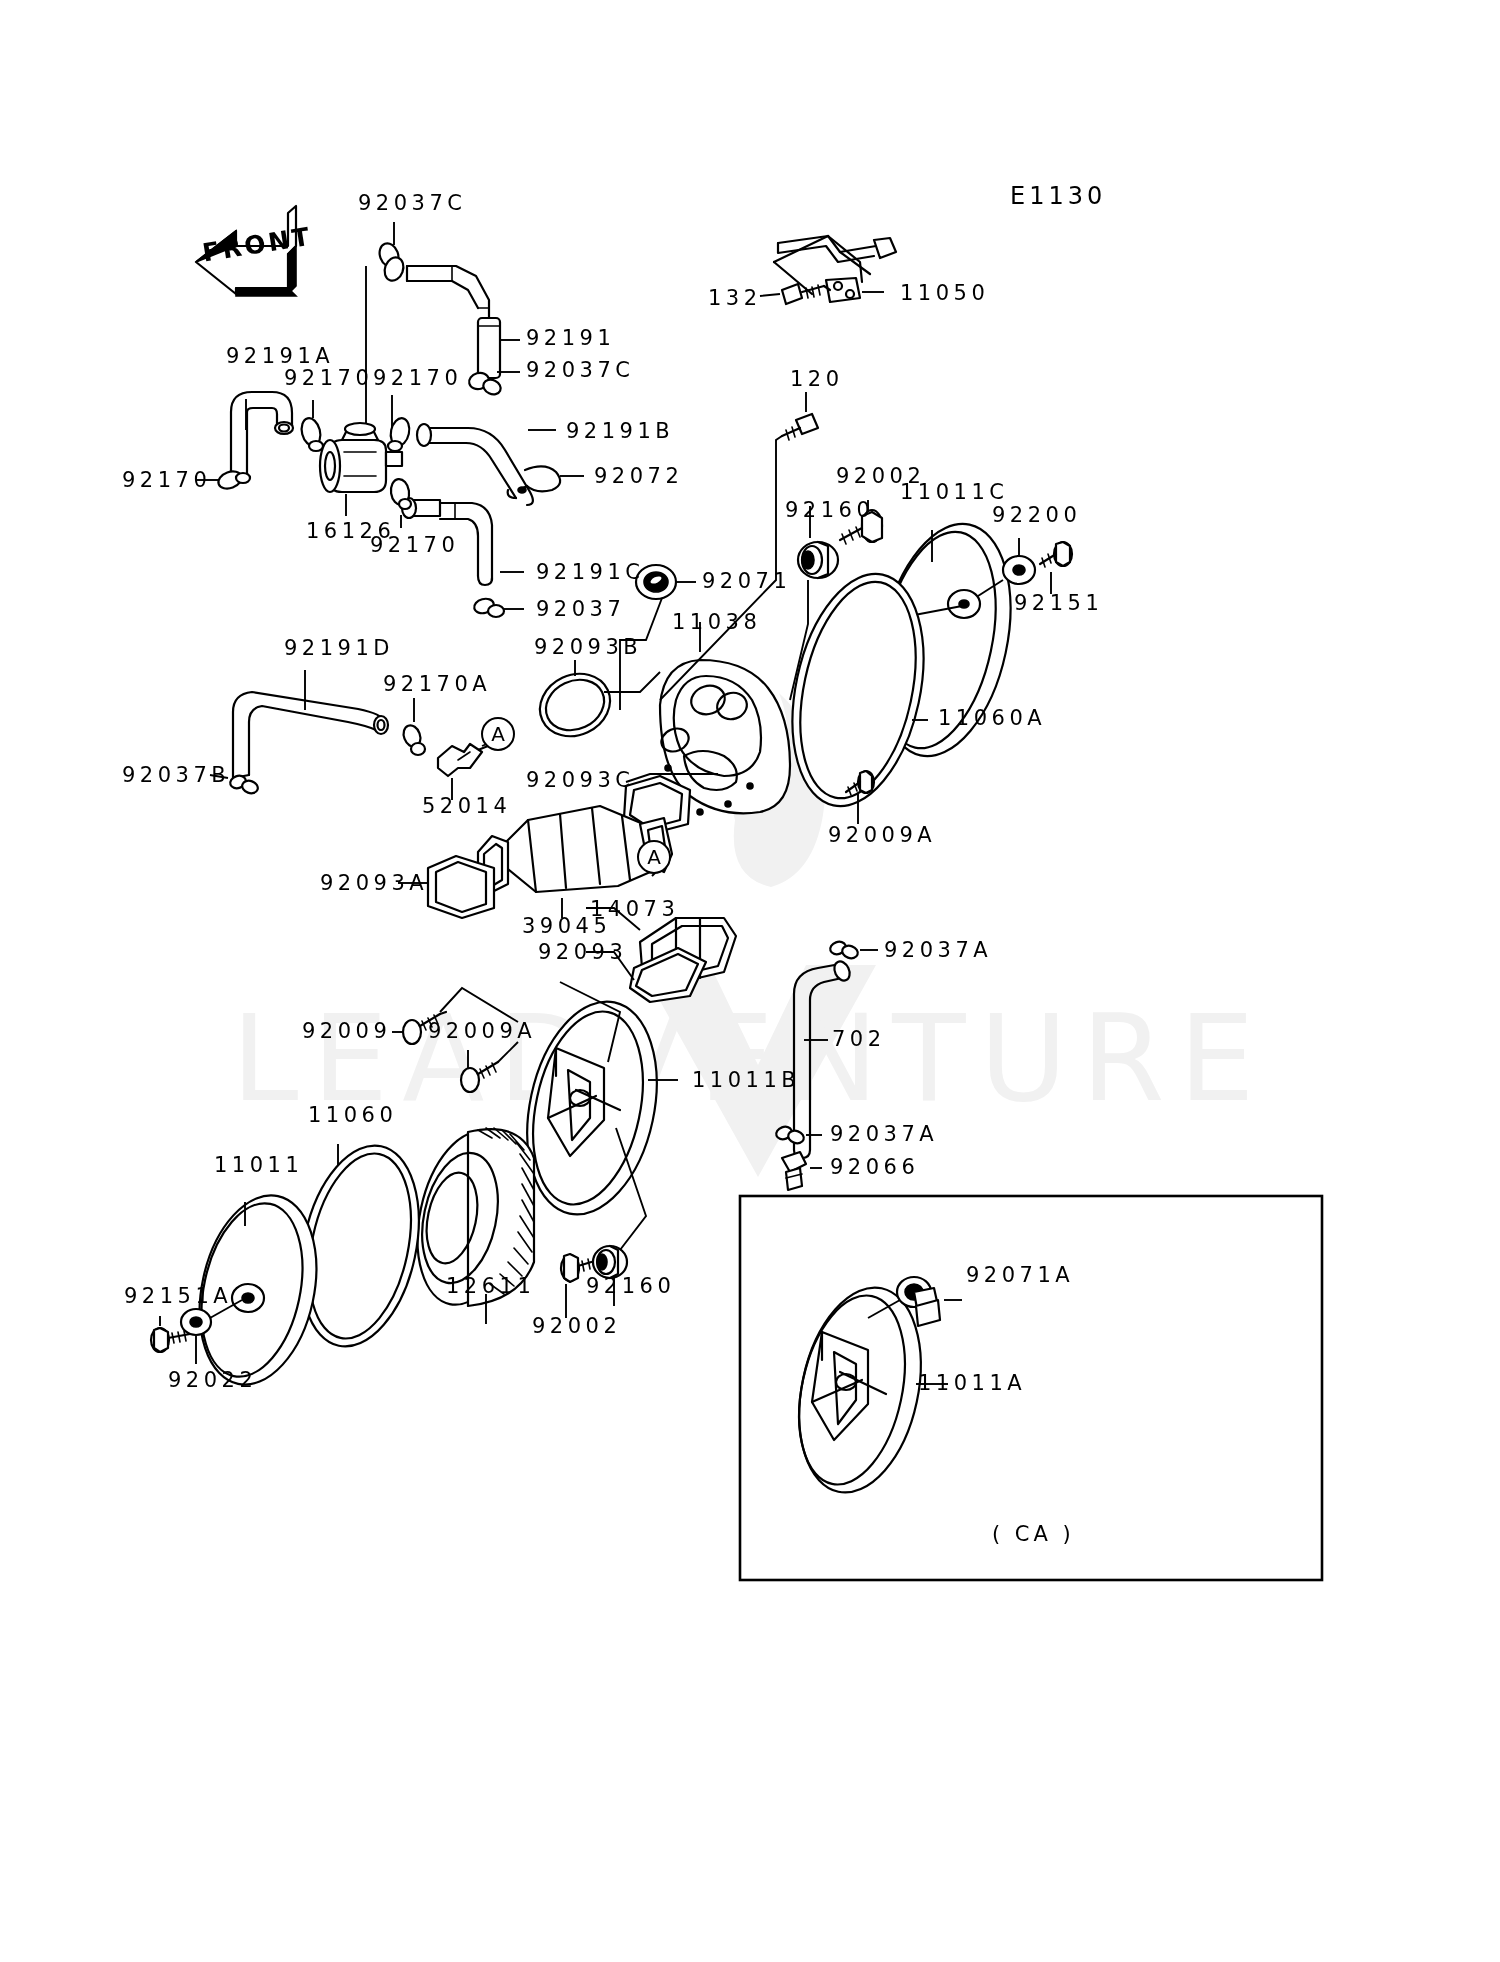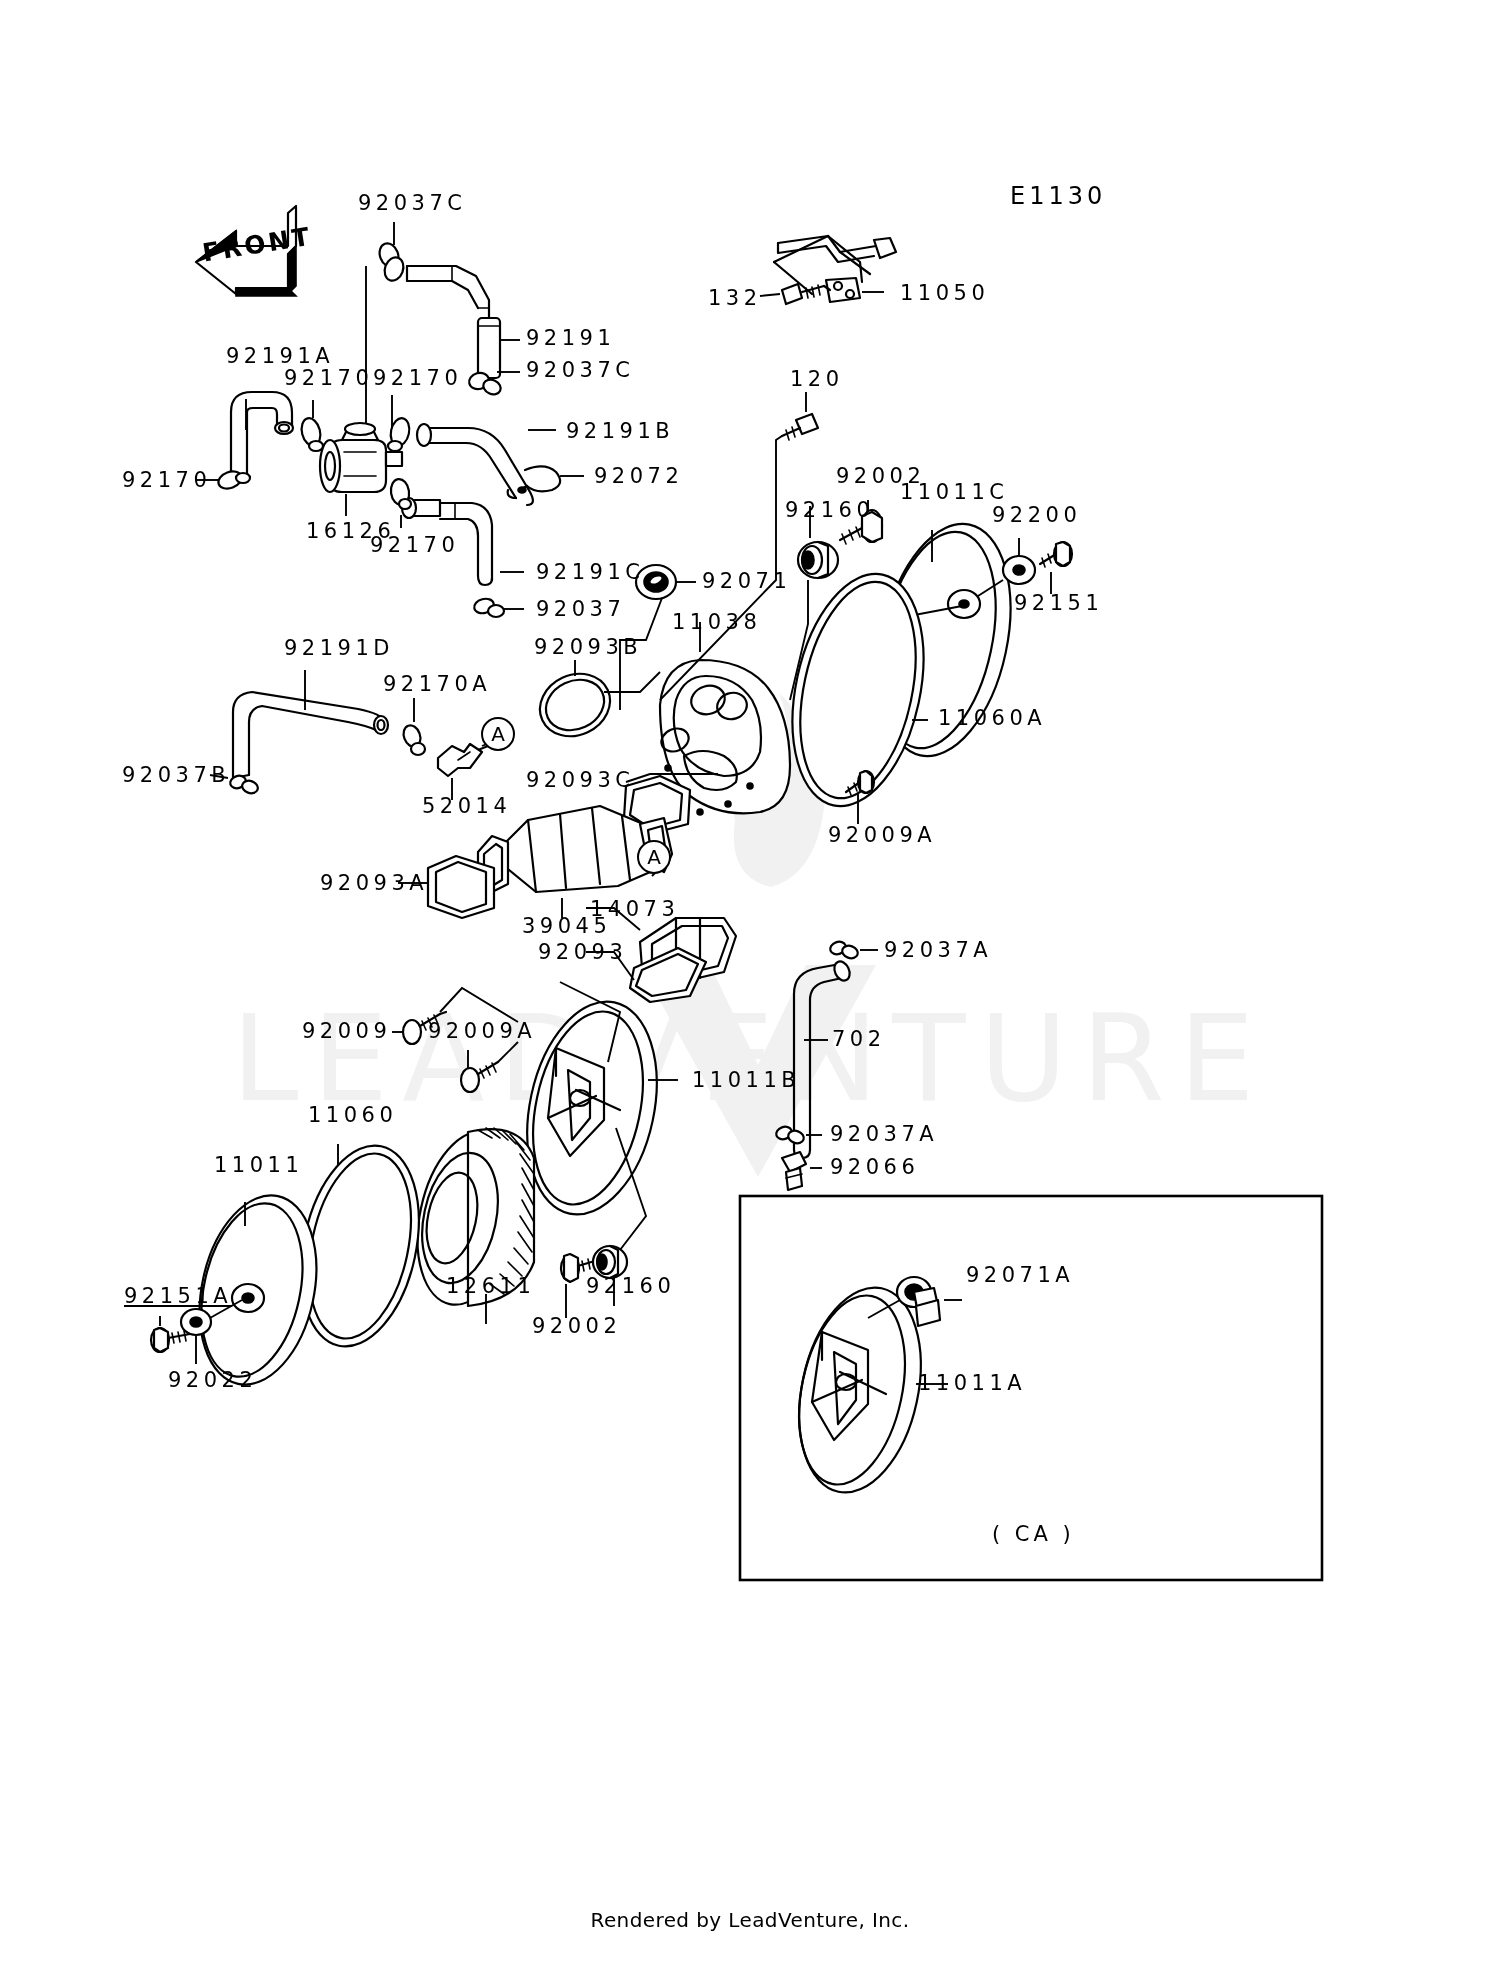--- a/index.html
+++ b/index.html
@@ -606,24 +606,23 @@
   <div class="lbl" style="left:830px; top:1157px;">92066</div>
 
   <div class="lbl" style="left:302px; top:1021px;">92009</div>
   <div class="lbl" style="left:428px; top:1021px;">92009A</div>
   <div class="lbl" style="left:692px; top:1070px;">11011B</div>
   <div class="lbl" style="left:308px; top:1105px;">11060</div>
   <div class="lbl" style="left:214px; top:1155px;">11011</div>
   <div class="lbl" style="left:446px; top:1276px;">12611</div>
   <div class="lbl" style="left:586px; top:1276px;">92160</div>
   <div class="lbl" style="left:532px; top:1316px;">92002</div>
-  <div class="lbl" style="left:124px; top:1286px;text-decoration:underline;">92151A</div>
+  <div class="lbl" style="left:124px; top:1286px;">92151A</div>
   <div class="lbl" style="left:168px; top:1370px;">92022</div>
 
   <div class="lbl" style="left:966px; top:1265px;">92071A</div>
   <div class="lbl" style="left:918px; top:1373px;">11011A</div>
   <div class="ca-tag" style="left:992px; top:1522px;">( CA )</div>
 
   <div class="circ-a" style="left:481px; top:717px;">A</div>
   <div class="circ-a" style="left:637px; top:840px;">A</div>
 
-  <div class="footer">Rendered by LeadVenture, Inc.</div>
 </div>
 
 </body></html>

